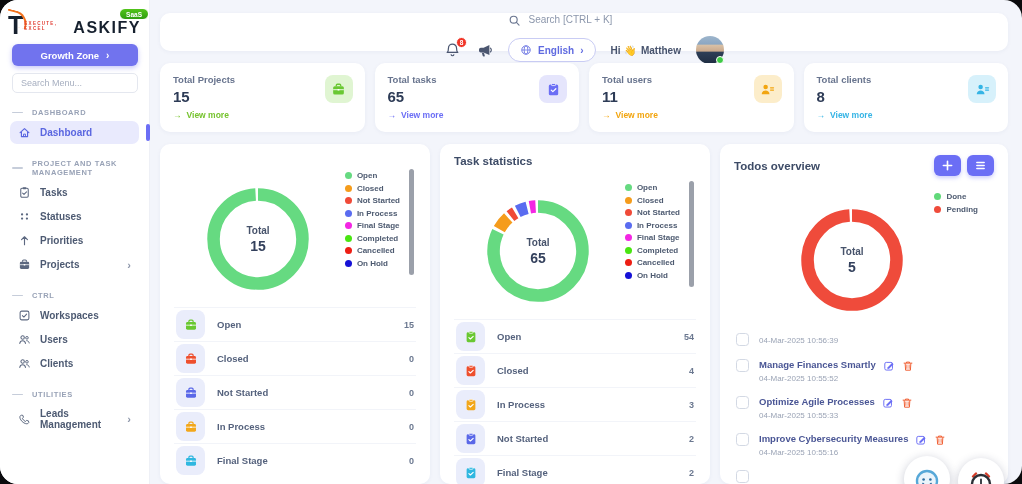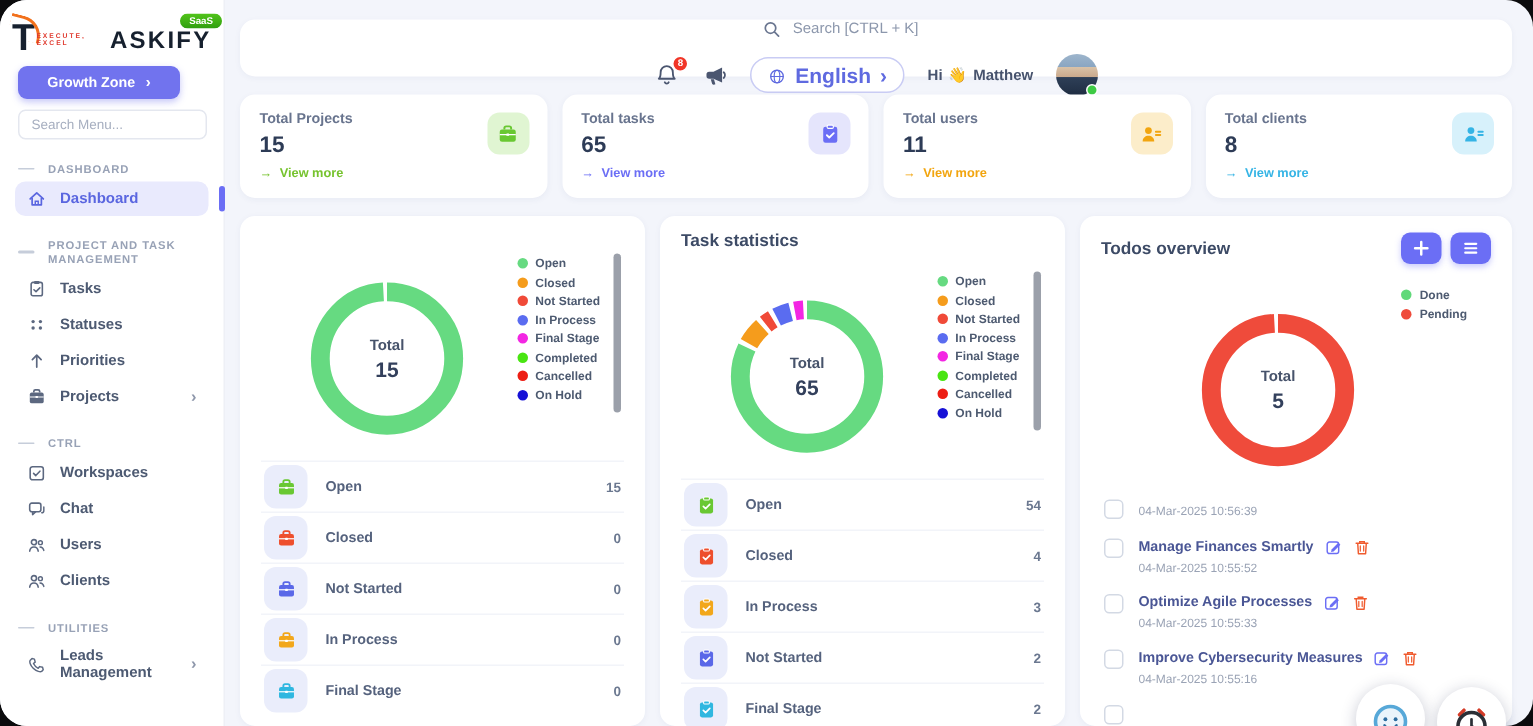--- a/index.html
+++ b/index.html
@@ -15,21 +15,21 @@
   .logo-t { font-size:25px; font-weight:800; color:#16202e; line-height:22px; position:relative; }
   .logo-t:after { content:""; position:absolute; left:-2px; top:-3px; width:20px; height:14px;
                   border:2px solid #f2711c; border-bottom:none; border-left:none;
                   border-radius:0 14px 0 0; transform:rotate(14deg); }
   .logo-right { display:flex; flex-direction:row; margin-left:1px; position:relative; padding-top:7px;justify-content:center; }
   .logo-tag { font-size:4.5px; font-weight:700; color:#e03a2f; letter-spacing:1.3px; }
   .logo-brand { font-size:16px; font-weight:800; color:#16202e; letter-spacing:1.5px; line-height:14px; }
   .logo-badge { position:absolute; top:-6px; right:-8px; background:linear-gradient(180deg,#52c41a,#2f9e0f);
                 color:#fff; font-size:6.5px; font-weight:800; padding:1.5px 6px; border-radius:6px;
                 border:1px solid #fff; }
-  .growth-btn { margin:8px 12px 0; width:108px; height:22px; background:#7173ee; border:none;
+  .growth-btn { margin:8px 12px 0; width:126px; height:22px; background:#7173ee; border:none;
                 border-radius:6px; color:#fff; font-size:9.5px; font-weight:700;
                 display:flex; align-items:center; justify-content:center; gap:7px; cursor:pointer;
                 font-family:inherit; box-shadow:0 2px 5px rgba(113,115,238,.4); }
   .growth-btn .chev { font-size:10px; }
   .side-search { margin:7px 12px 0; width:126px; height:20px; border:1px solid #e4e7ef; border-radius:5px;
                  font-size:9px; padding:0 8px; color:#6a7690; font-family:inherit; outline:none; }
   .side-search::placeholder { color:#a7afc0; }
   .section-label { margin:15px 12px 4px; display:flex; align-items:center; gap:9px;
                    font-size:7.5px; font-weight:700; letter-spacing:.6px; color:#98a2b6; }
   .section-label .dash { width:11px; height:1.5px; background:#c6cdda; border-radius:1px; flex-shrink:0; }
@@ -55,21 +55,21 @@
   .tb-search input { border:none; outline:none; flex:1; font-size:10px; color:#4d5a72; font-family:inherit; }
   .tb-search input::placeholder { color:#8c97ac; }
   .tb-right { display:flex; align-items:center; gap:15px; }
   .icon-btn { position:relative; width:17px; height:17px; color:#4b5670; cursor:pointer; }
   .icon-btn svg { width:100%; height:100%; }
   .badge { position:absolute; top:-5px; right:-6px; min-width:11px; height:11px; background:#f13527;
            color:#fff; border-radius:6px; font-size:6.5px; font-weight:700; display:flex;
            align-items:center; justify-content:center; padding:0 2px; border:1.5px solid #fff; }
   .lang-btn { display:flex; align-items:center; gap:6px; height:24px; padding:0 11px;
               border:1px solid #c9ccf4; border-radius:13px; background:#fff; color:#5f6ae0;
-              font-size:14px; font-weight:600; cursor:pointer; font-family:inherit; }
+              font-size:10px; font-weight:600; cursor:pointer; font-family:inherit; }
   .lang-btn .gic { width:12px; height:12px; }
   .lang-btn .gic svg { width:100%; height:100%; }
   .greet { font-size:10px; color:#47536d; font-weight:600; display:flex; gap:4px; align-items:center; }
   .avatar { width:28px; height:28px; border-radius:50%; position:relative; flex-shrink:0; cursor:pointer;
             background:linear-gradient(180deg,#9db5cc 0%,#8aa6c2 30%,#d9c2a8 31%,#caa98c 55%,#2e3f57 56%,#1f2d42 100%); }
   .avatar .dot { position:absolute; right:0; bottom:0; width:8px; height:8px; background:#3ecb45;
                  border:1.5px solid #fff; border-radius:50%; }
 
   
   .stats-row { display:flex; gap:10px; margin-top:12px; flex-shrink:0; }
@@ -224,30 +224,20 @@
             <svg viewBox="0 0 16 16">
               <rect x="2.6" y="2.6" width="10.8" height="10.8" rx="2" fill="none" stroke="currentColor" stroke-width="1.3"></rect>
               <path d="M5.4 8.1l1.8 1.8 3.4-3.6" fill="none" stroke="currentColor" stroke-width="1.3" stroke-linecap="round" stroke-linejoin="round"></path>
             </svg>
           </span>
           <span>Workspaces</span>
         </div>
         <div class="nav-item">
           <span class="nv-ic">
             <svg viewBox="0 0 16 16">
-              <rect x="2.2" y="3" width="9.2" height="7" rx="1.7" fill="none" stroke="currentColor" stroke-width="1.3"></rect>
-              <path d="M4.6 10v2.4L7.2 10" fill="none" stroke="currentColor" stroke-width="1.3" stroke-linejoin="round"></path>
-              <path d="M13.8 6.2v3a1.7 1.7 0 0 1-1.7 1.7" fill="none" stroke="currentColor" stroke-width="1.2" stroke-linecap="round"></path>
-            </svg>
-          </span>
-          <span>Chat</span>
-        </div>
-        <div class="nav-item">
-          <span class="nv-ic">
-            <svg viewBox="0 0 16 16">
               <circle cx="5.7" cy="5.5" r="2.1" fill="none" stroke="currentColor" stroke-width="1.3"></circle>
               <path d="M2.2 12.8c.3-2.1 1.7-3.3 3.5-3.3s3.2 1.2 3.5 3.3" fill="none" stroke="currentColor" stroke-width="1.3" stroke-linecap="round"></path>
               <circle cx="11" cy="5.9" r="1.6" fill="none" stroke="currentColor" stroke-width="1.2"></circle>
               <path d="M10.7 9.4c1.6.1 2.8 1.2 3.1 2.9" fill="none" stroke="currentColor" stroke-width="1.2" stroke-linecap="round"></path>
             </svg>
           </span>
           <span>Users</span>
         </div>
         <div class="nav-item">
           <span class="nv-ic">

